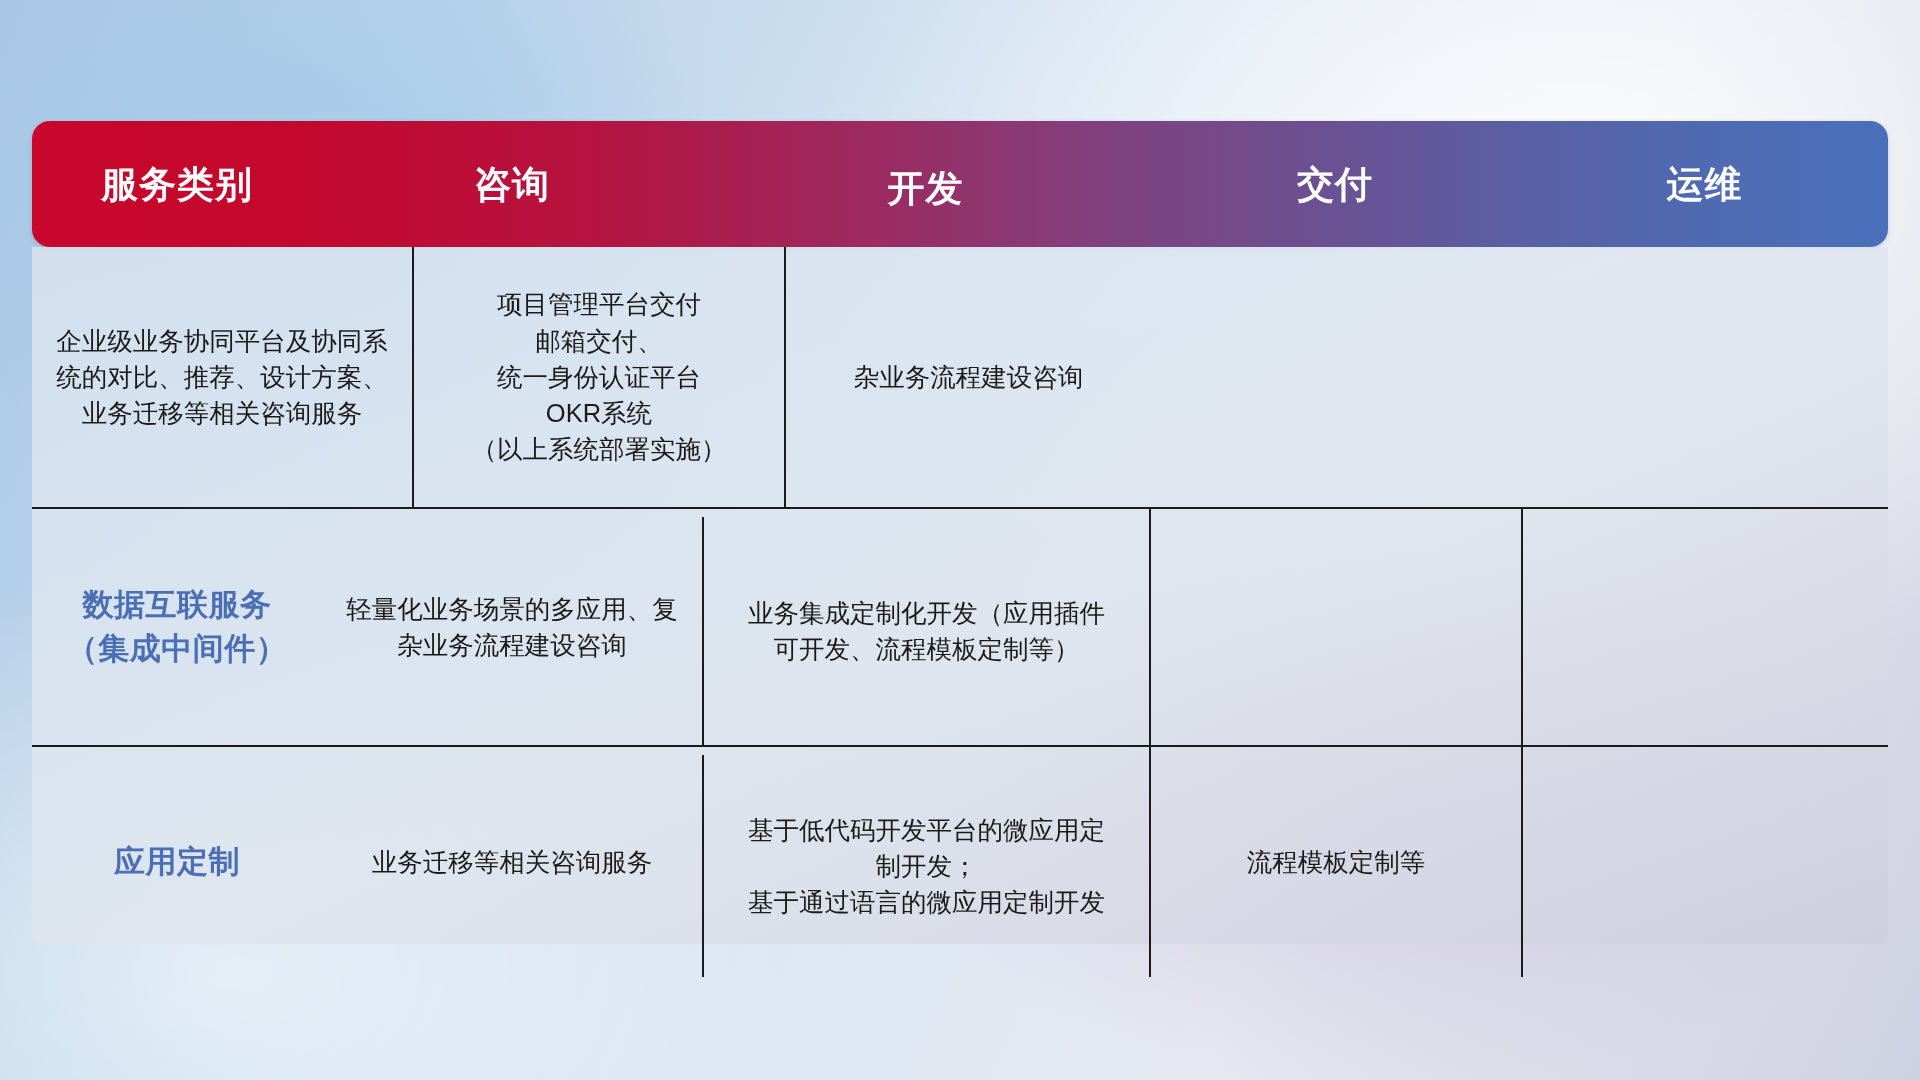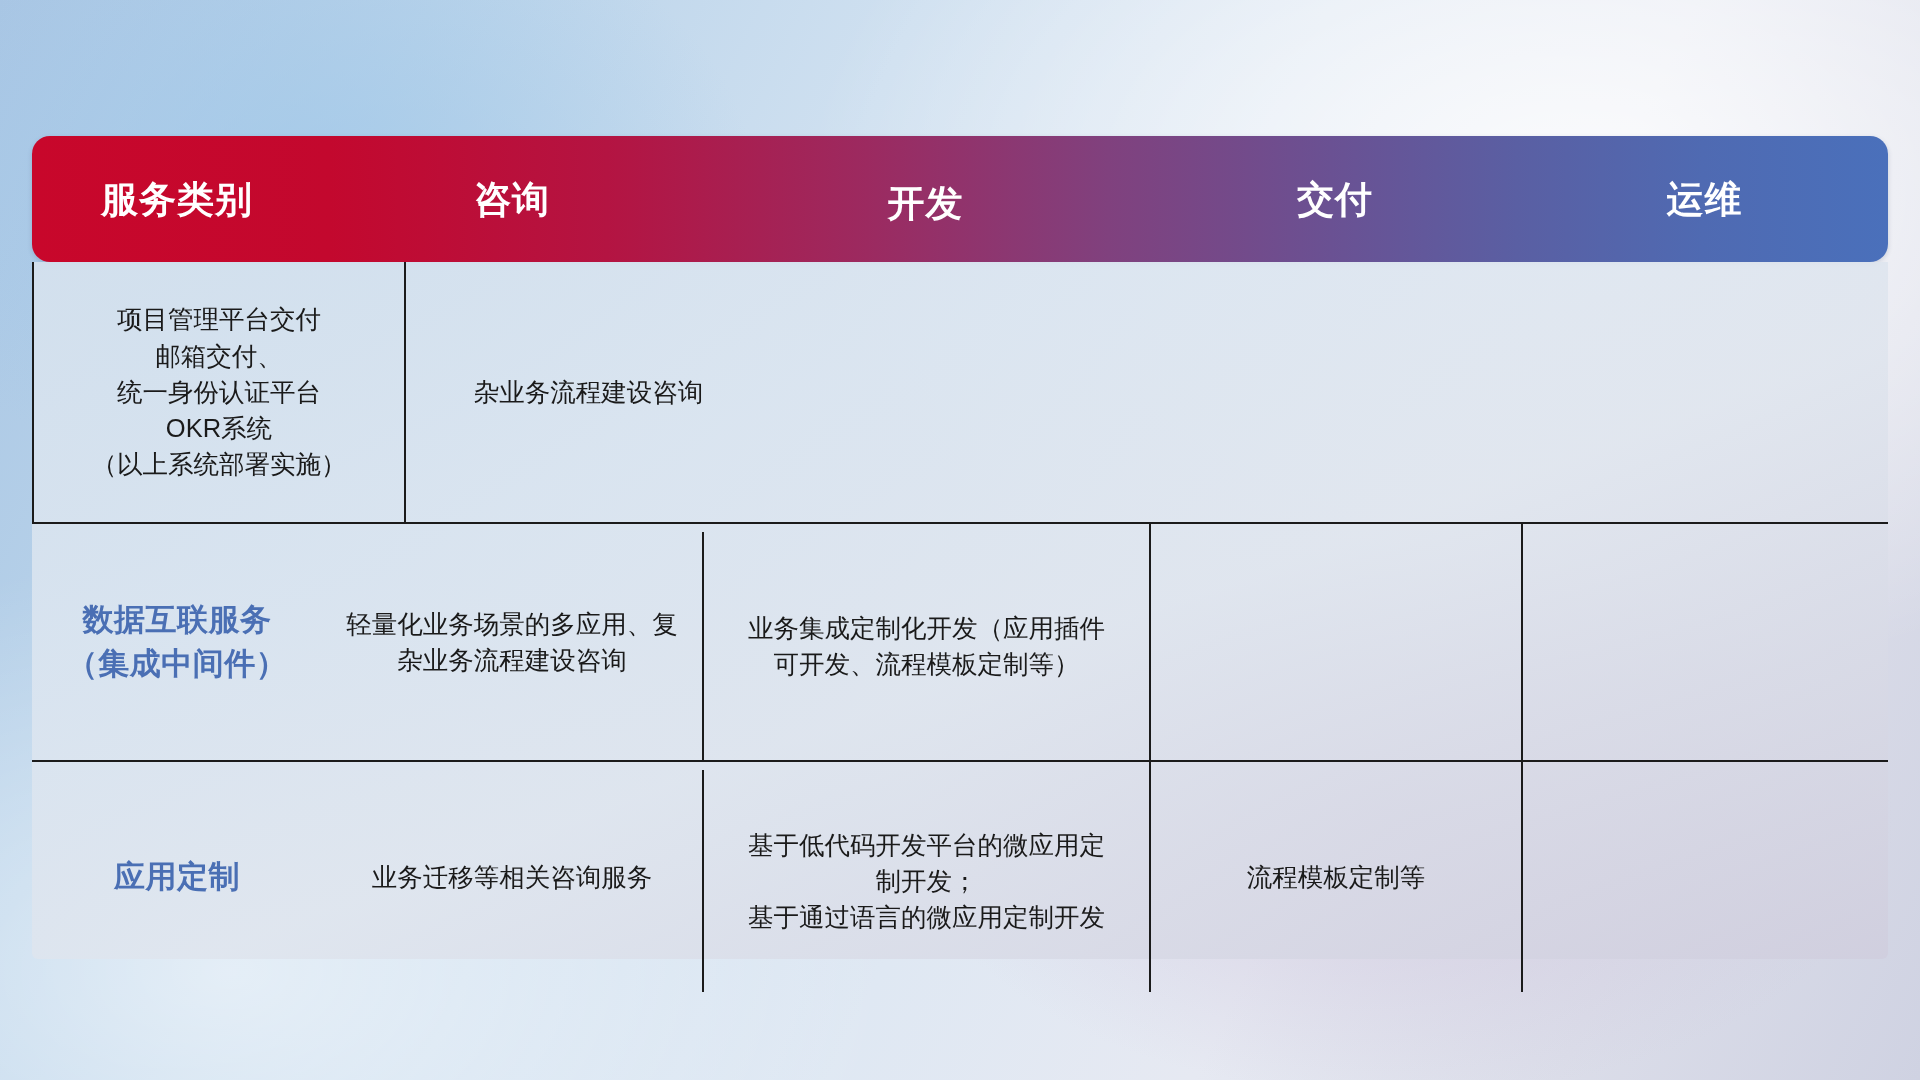--- a/index.html
+++ b/index.html
@@ -30,21 +30,21 @@
     position: absolute;
     left: -140px; top: -120px;
     width: 900px; height: 620px;
     background: radial-gradient(ellipse at center, rgba(160,200,233,0.75) 0%, rgba(160,200,233,0.0) 70%);
     pointer-events: none;
   }
 
   .table-wrap {
     position: absolute;
     left: 32px;
-    top: 136px;
+    top: 121px;
     width: 1856px;
     height: 823px;
   }
 
   
   .thead {
     position: relative;
     height: 126px;
     border-radius: 18px;
     background: linear-gradient(90deg,
@@ -138,20 +138,23 @@
     <div class="th c1">服务类别</div>
     <div class="th c2">咨询</div>
     <div class="th c3">开发</div>
     <div class="th c4">交付</div>
     <div class="th c5">运维</div>
   </div>
 
   <div class="tbody">
 
     <div class="row r1">
+      <div class="cell c2">
+        <span class="body-text">企业级业务协同平台及协同系<br>统的对比、推荐、设计方案、<br>业务迁移等相关咨询服务</span>
+      </div>
       <div class="cell c4 vline">
         <span class="body-text">项目管理平台交付<br>邮箱交付、<br>统一身份认证平台<br>OKR系统<br>（以上系统部署实施）</span>
       </div>
       <div class="cell c5 vline">
         <span class="body-text">杂业务流程建设咨询</span>
       </div>
     </div>
 
     <div class="row r2">
       <div class="cell c1">

